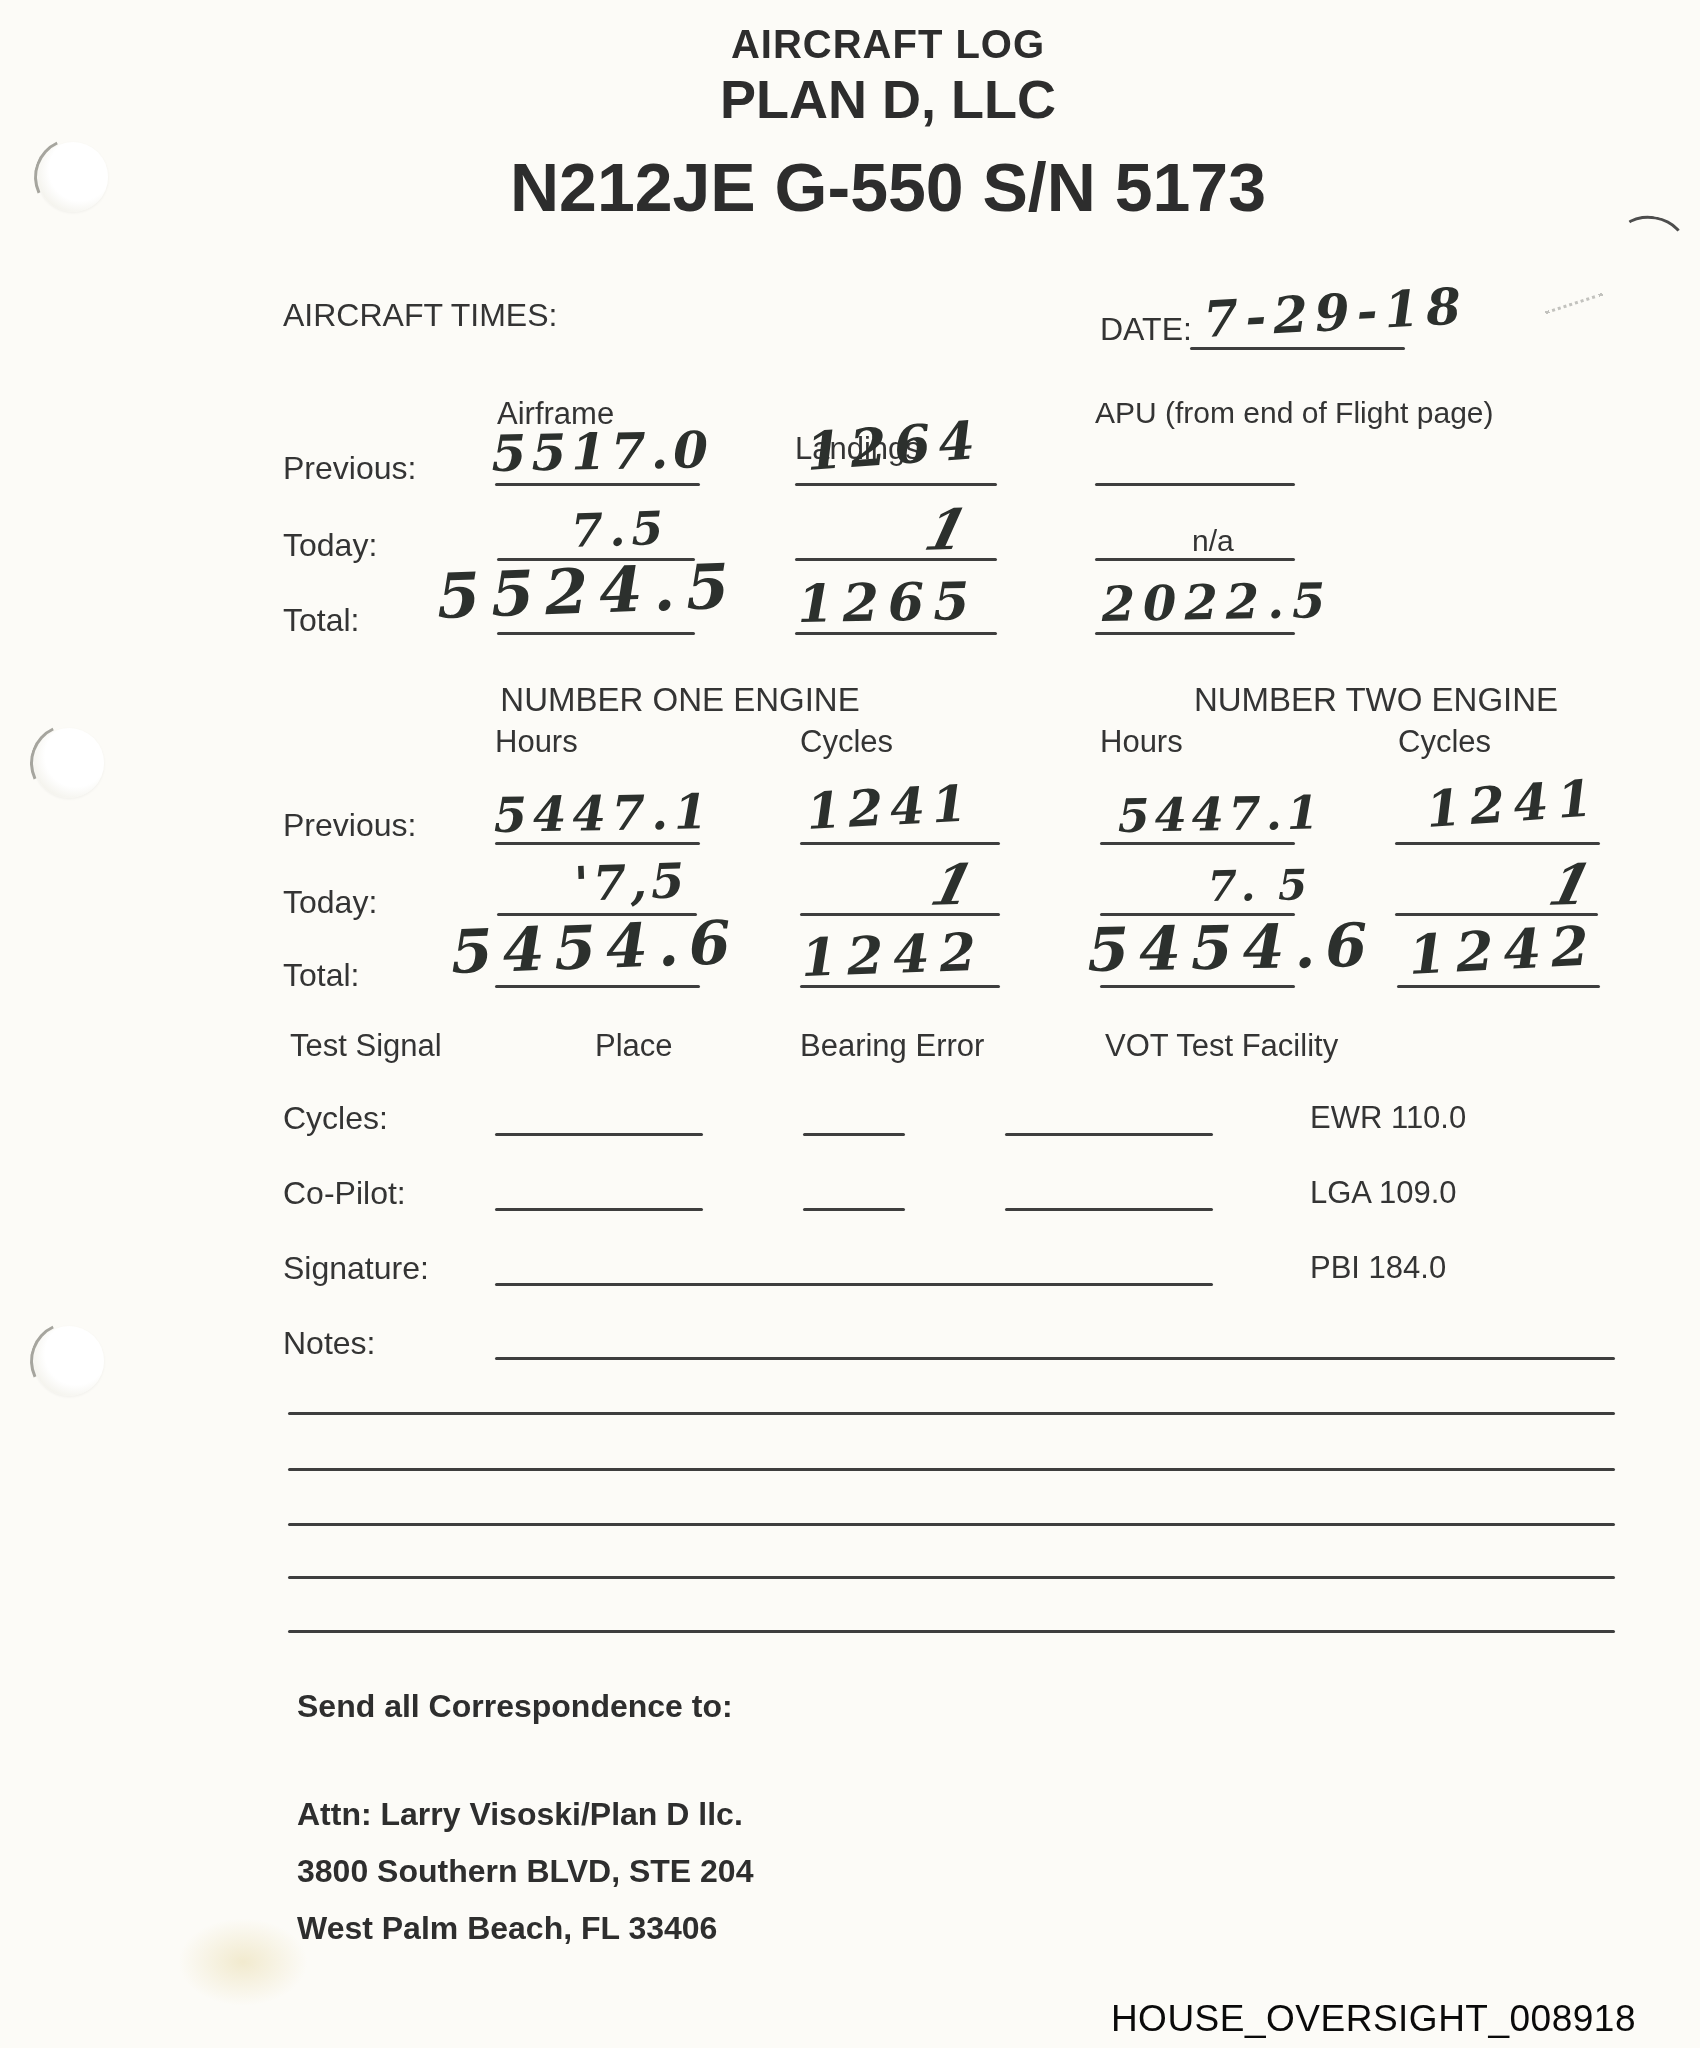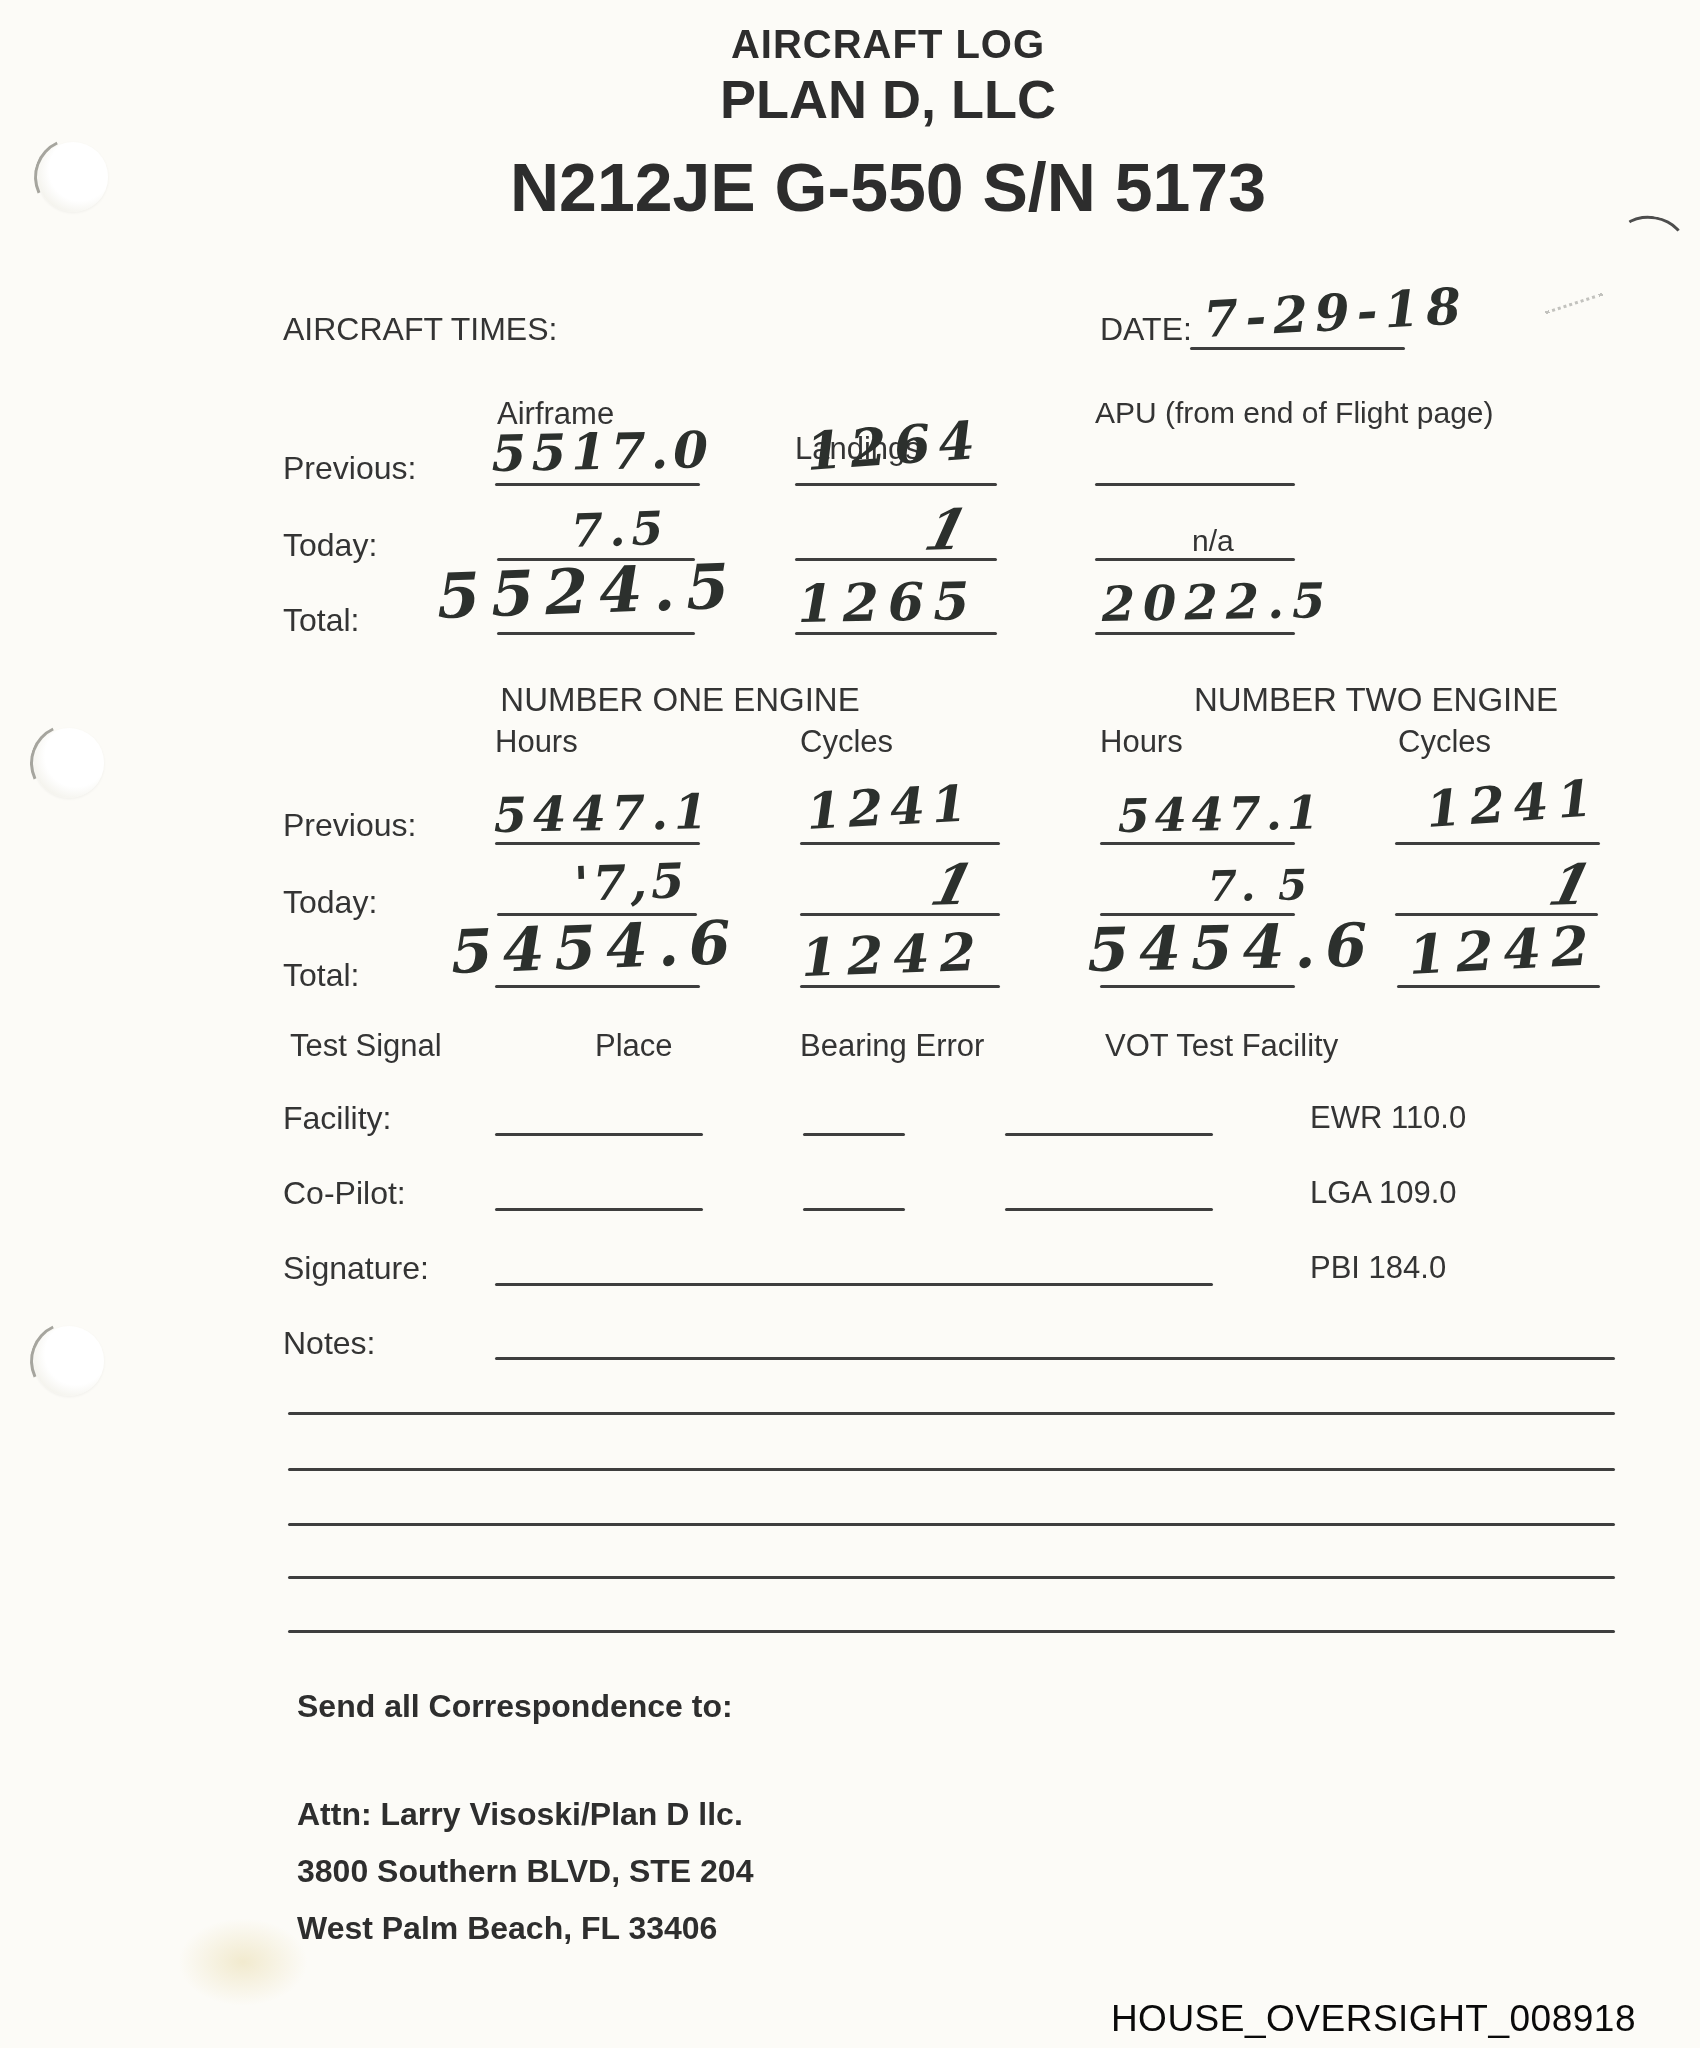--- a/index.html
+++ b/index.html
@@ -61,21 +61,21 @@
   <div class="punch" style="left:34px; top:728px;"></div>
   <div class="punch" style="left:34px; top:1326px;"></div>
   <div class="arc"></div>
   <div class="dots"></div>
   <div class="stain"></div>
 
   <div class="hdr" style="top:22px; font-size:40px; font-weight:600; letter-spacing:1px;">AIRCRAFT LOG</div>
   <div class="hdr" style="top:68px; font-size:54px; font-weight:600;">PLAN D, LLC</div>
   <div class="hdr" style="top:148px; font-size:68px; font-weight:700;">N212JE G-550 S/N 5173</div>
 
-  <div class="lbl big" style="left:283px; top:311px;">AIRCRAFT TIMES:</div>
+  <div class="lbl big" style="left:283px; top:297px;">AIRCRAFT TIMES:</div>
   <div class="lbl big" style="left:1100px; top:311px;">DATE:</div>
   <div class="line" style="left:1190px; top:347px; width:215px;"></div>
   <div class="hw r3" style="left:1205px; top:295px; font-size:50px; letter-spacing:7px;">7-29-18</div>
 
   <div class="lbl" style="left:497px; top:396px;">Airframe</div>
   <div class="lbl" style="left:795px; top:396px;margin-top:35px;">Landings</div>
   <div class="lbl" style="left:1095px; top:396px; font-size:30px;">APU (from end of Flight page)</div>
 
   <div class="lbl big" style="left:283px; top:450px;">Previous:</div>
   <div class="hw r1" style="left:492px; top:429px; font-size:50px; letter-spacing:5px;">5517.0</div>
@@ -136,21 +136,21 @@
   <div class="line" style="left:495px; top:985px; width:205px;"></div>
   <div class="line" style="left:800px; top:985px; width:200px;"></div>
   <div class="line" style="left:1100px; top:985px; width:195px;"></div>
   <div class="line" style="left:1397px; top:985px; width:203px;"></div>
 
   <div class="lbl" style="left:290px; top:1028px;">Test Signal</div>
   <div class="lbl" style="left:595px; top:1028px;">Place</div>
   <div class="lbl" style="left:800px; top:1028px;">Bearing Error</div>
   <div class="lbl" style="left:1105px; top:1028px;">VOT Test Facility</div>
 
-  <div class="lbl big" style="left:283px; top:1100px;">Facility:</div>
+  <div class="lbl big" style="left:283px; top:1100px;">Cycles:</div>
   <div class="line" style="left:495px; top:1133px; width:208px;"></div>
   <div class="line" style="left:803px; top:1133px; width:102px;"></div>
   <div class="line" style="left:1005px; top:1133px; width:208px;"></div>
   <div class="lbl" style="left:1310px; top:1100px;">EWR 110.0</div>
 
   <div class="lbl big" style="left:283px; top:1175px;">Co-Pilot:</div>
   <div class="line" style="left:495px; top:1208px; width:208px;"></div>
   <div class="line" style="left:803px; top:1208px; width:102px;"></div>
   <div class="line" style="left:1005px; top:1208px; width:208px;"></div>
   <div class="lbl" style="left:1310px; top:1175px;">LGA 109.0</div>

